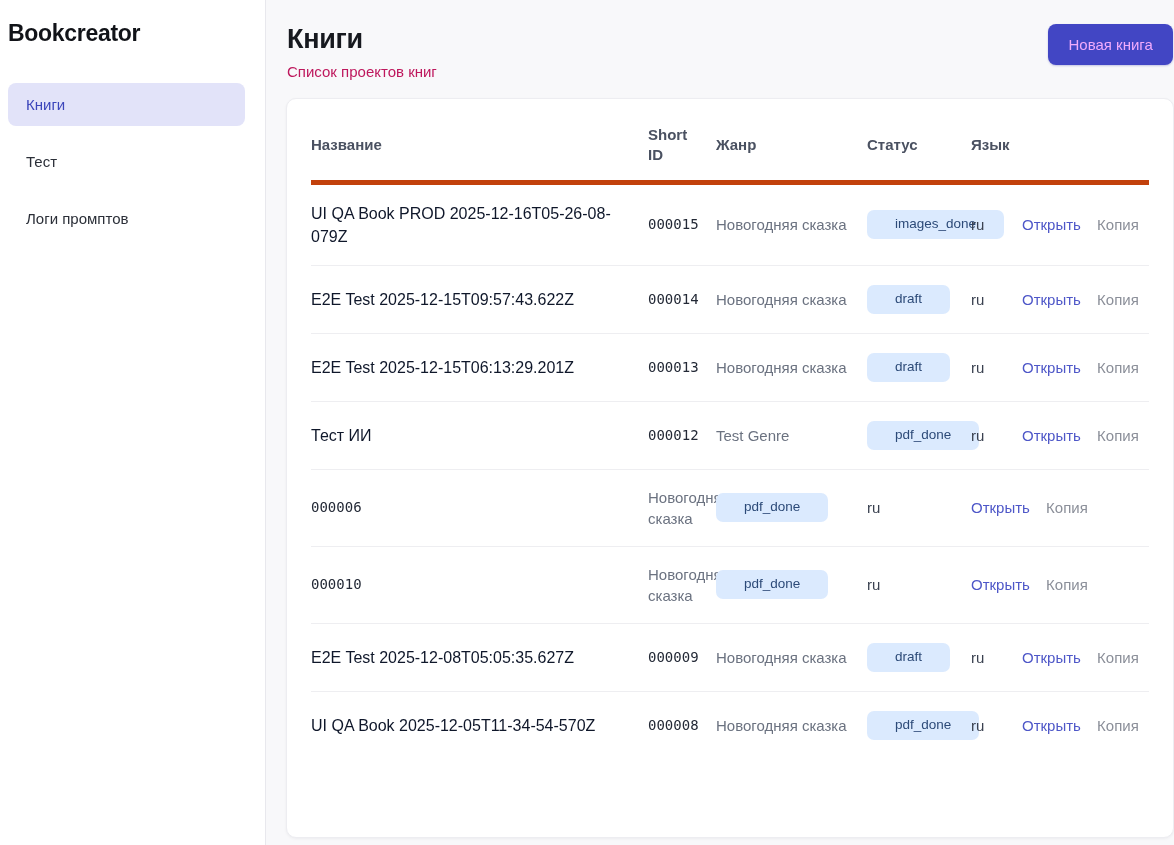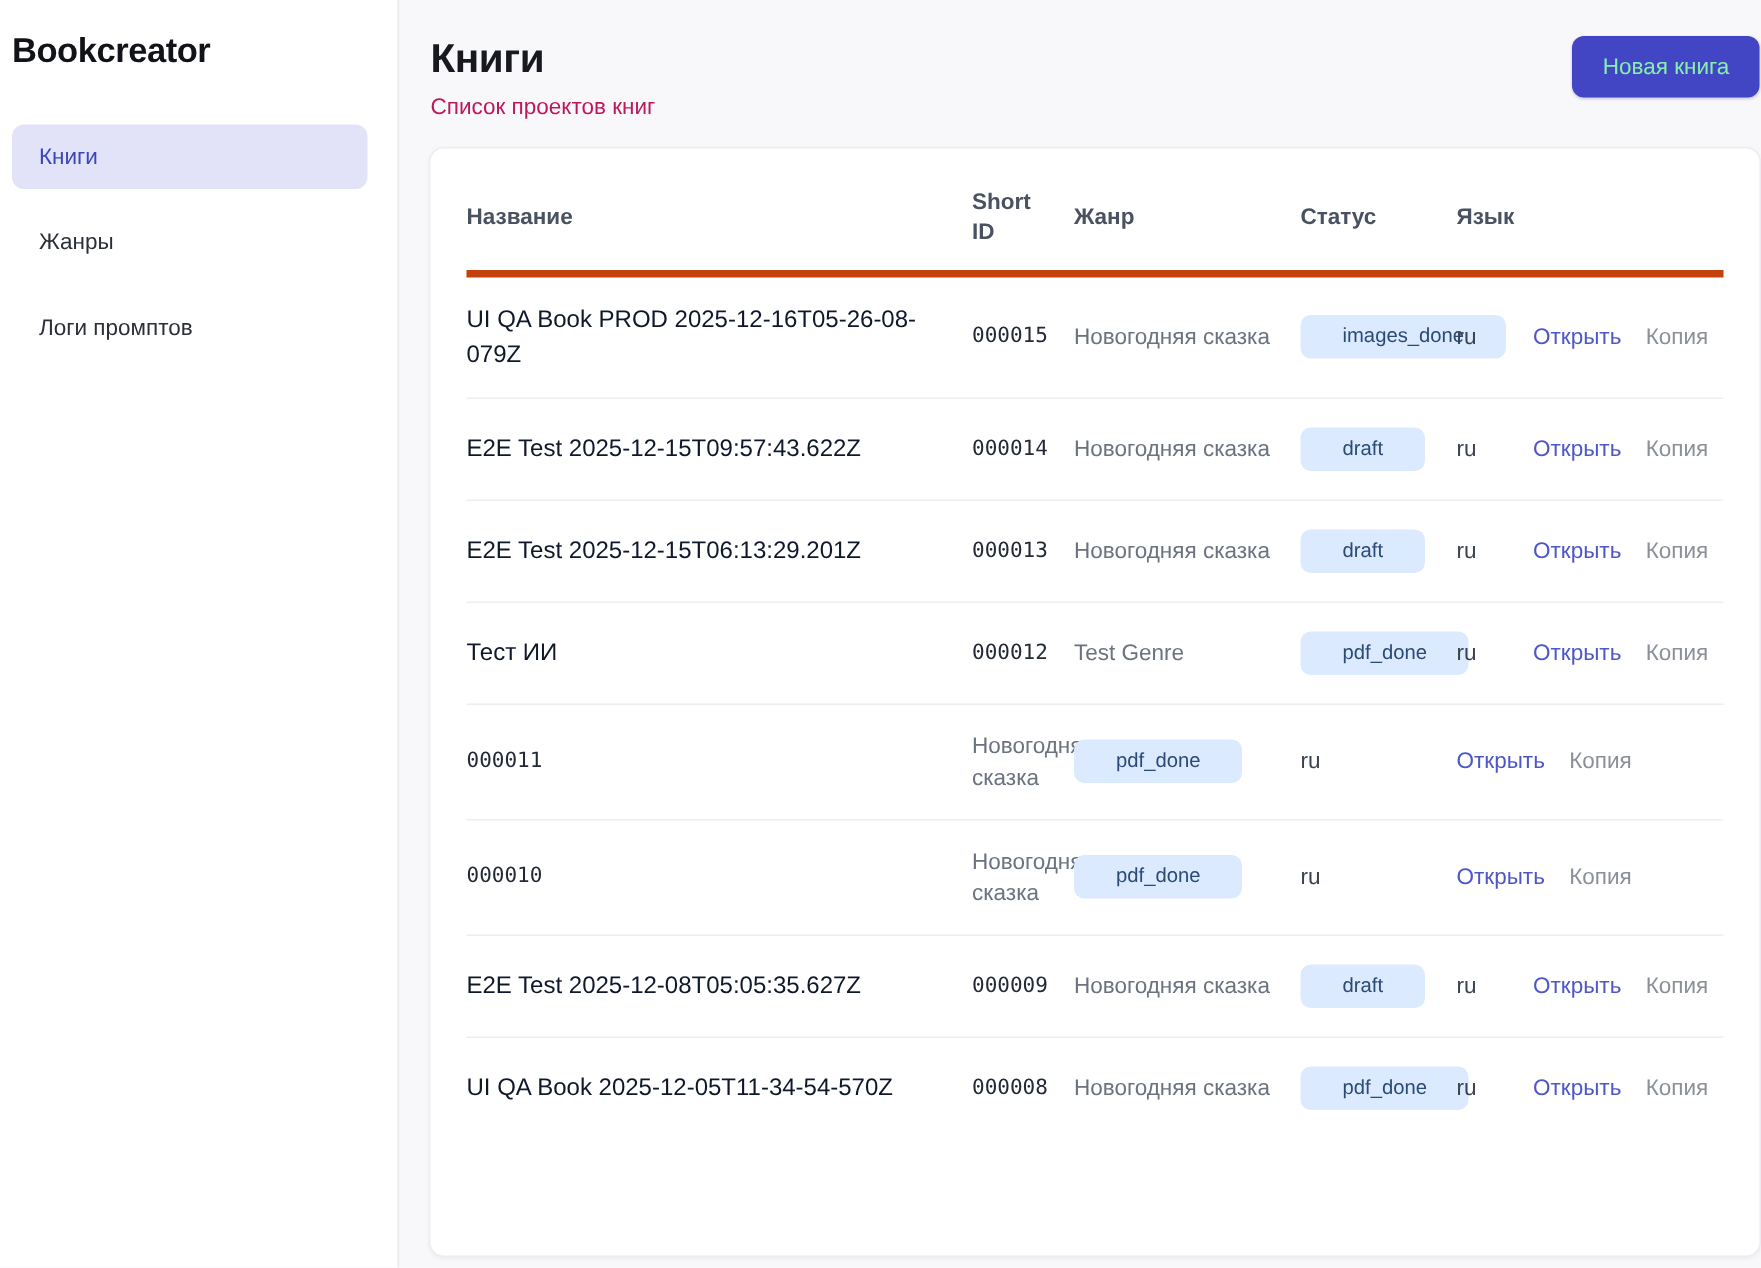--- a/index.html
+++ b/index.html
@@ -64,21 +64,21 @@
     color: #17191f;
     letter-spacing: -0.3px;
   }
   .page-subtitle {
     font-size: 15px;
     color: #be185d;
     margin-top: 8px;
   }
   .btn-primary {
     background: var(--accent);
-    color: #86efac;
+    color: #f0abfc;
     border: none;
     border-radius: 8px;
     font-family: inherit;
     font-size: 15px;
     padding: 12px 20px;
     cursor: pointer;
     box-shadow: 0 1px 2px rgba(40,45,160,0.25);
     text-align: center;
   }
 
@@ -151,21 +151,21 @@
 </style>
 </head>
 <body>
 
 <div class="app">
 
   <aside class="sidebar">
     <div class="brand">Bookcreator</div>
     <nav>
       <div class="nav-item active">Книги</div>
-      <div class="nav-item">Жанры</div>
+      <div class="nav-item">Тест</div>
       <div class="nav-item">Логи промптов</div>
     </nav>
   </aside>
 
   <main class="main">
 
     <div class="page-header">
       <div>
         <h1 class="page-title">Книги</h1>
         <p class="page-subtitle">Список проектов книг</p>
@@ -234,21 +234,21 @@
       <span class="badge">pdf_done</span>
     </div>
     <div class="td col-lang">ru</div>
     <div class="td col-actions">
       <a class="link-open">Открыть</a>
       <a class="link-copy">Копия</a>
     </div>
   </div>
 
   <div class="tr">
-    <div class="td col-id">000011</div>
+    <div class="td col-id">000006</div>
     <div class="td col-genre">Новогодняя сказка</div>
     <div class="td col-status">
       <span class="badge">pdf_done</span>
     </div>
     <div class="td col-lang">ru</div>
     <div class="td col-actions">
       <a class="link-open">Открыть</a>
       <a class="link-copy">Копия</a>
     </div>
   </div>

